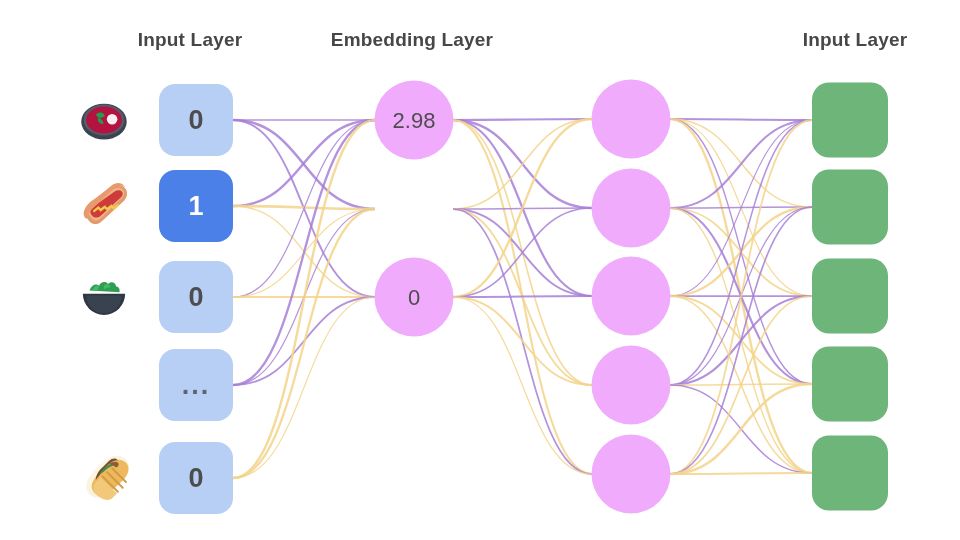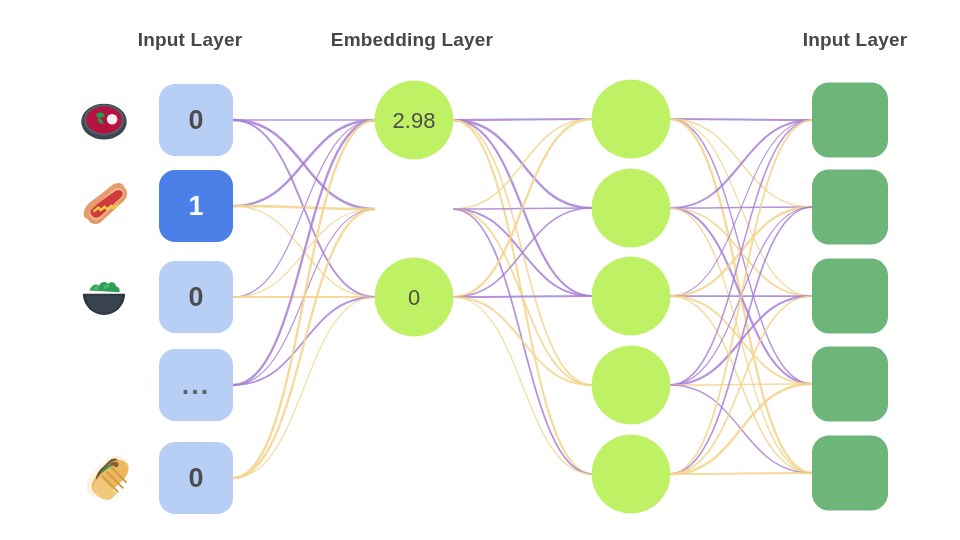--- a/index.html
+++ b/index.html
@@ -74,21 +74,21 @@
     letter-spacing: 2px;
     color: #5d6570;
   }
 
   
   .node-circle {
     position: absolute;
     width: 79px;
     height: 79px;
     border-radius: 50%;
-    background: #bef264;
+    background: #f0abfc;
     transform: translate(-50%, -50%);
     display: flex;
     align-items: center;
     justify-content: center;
     font-size: 22px;
     color: #4d4d4d;
     font-weight: normal;
     box-sizing: border-box;
   }
 

